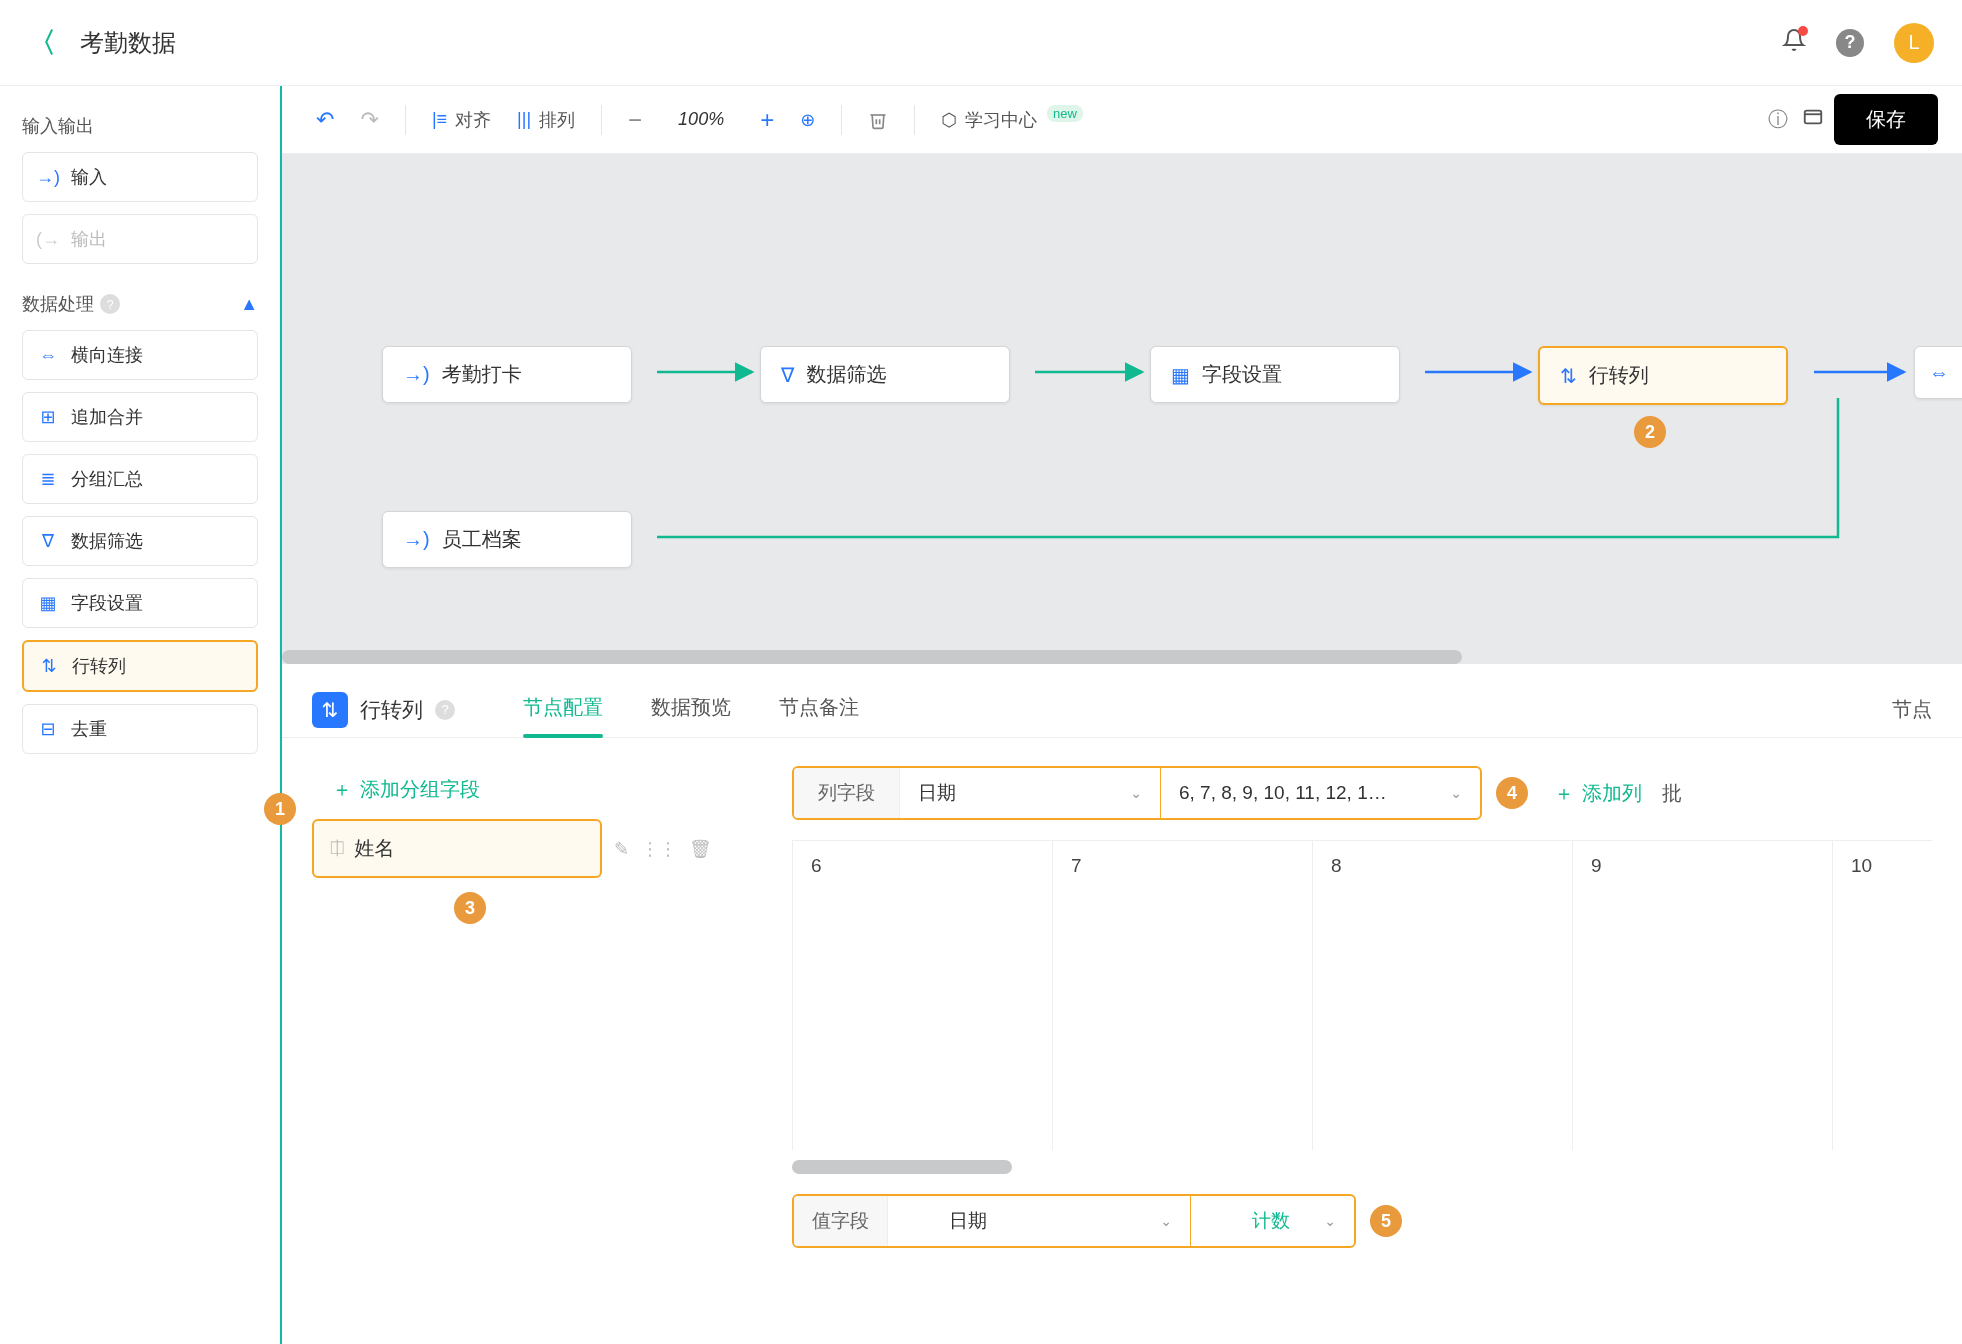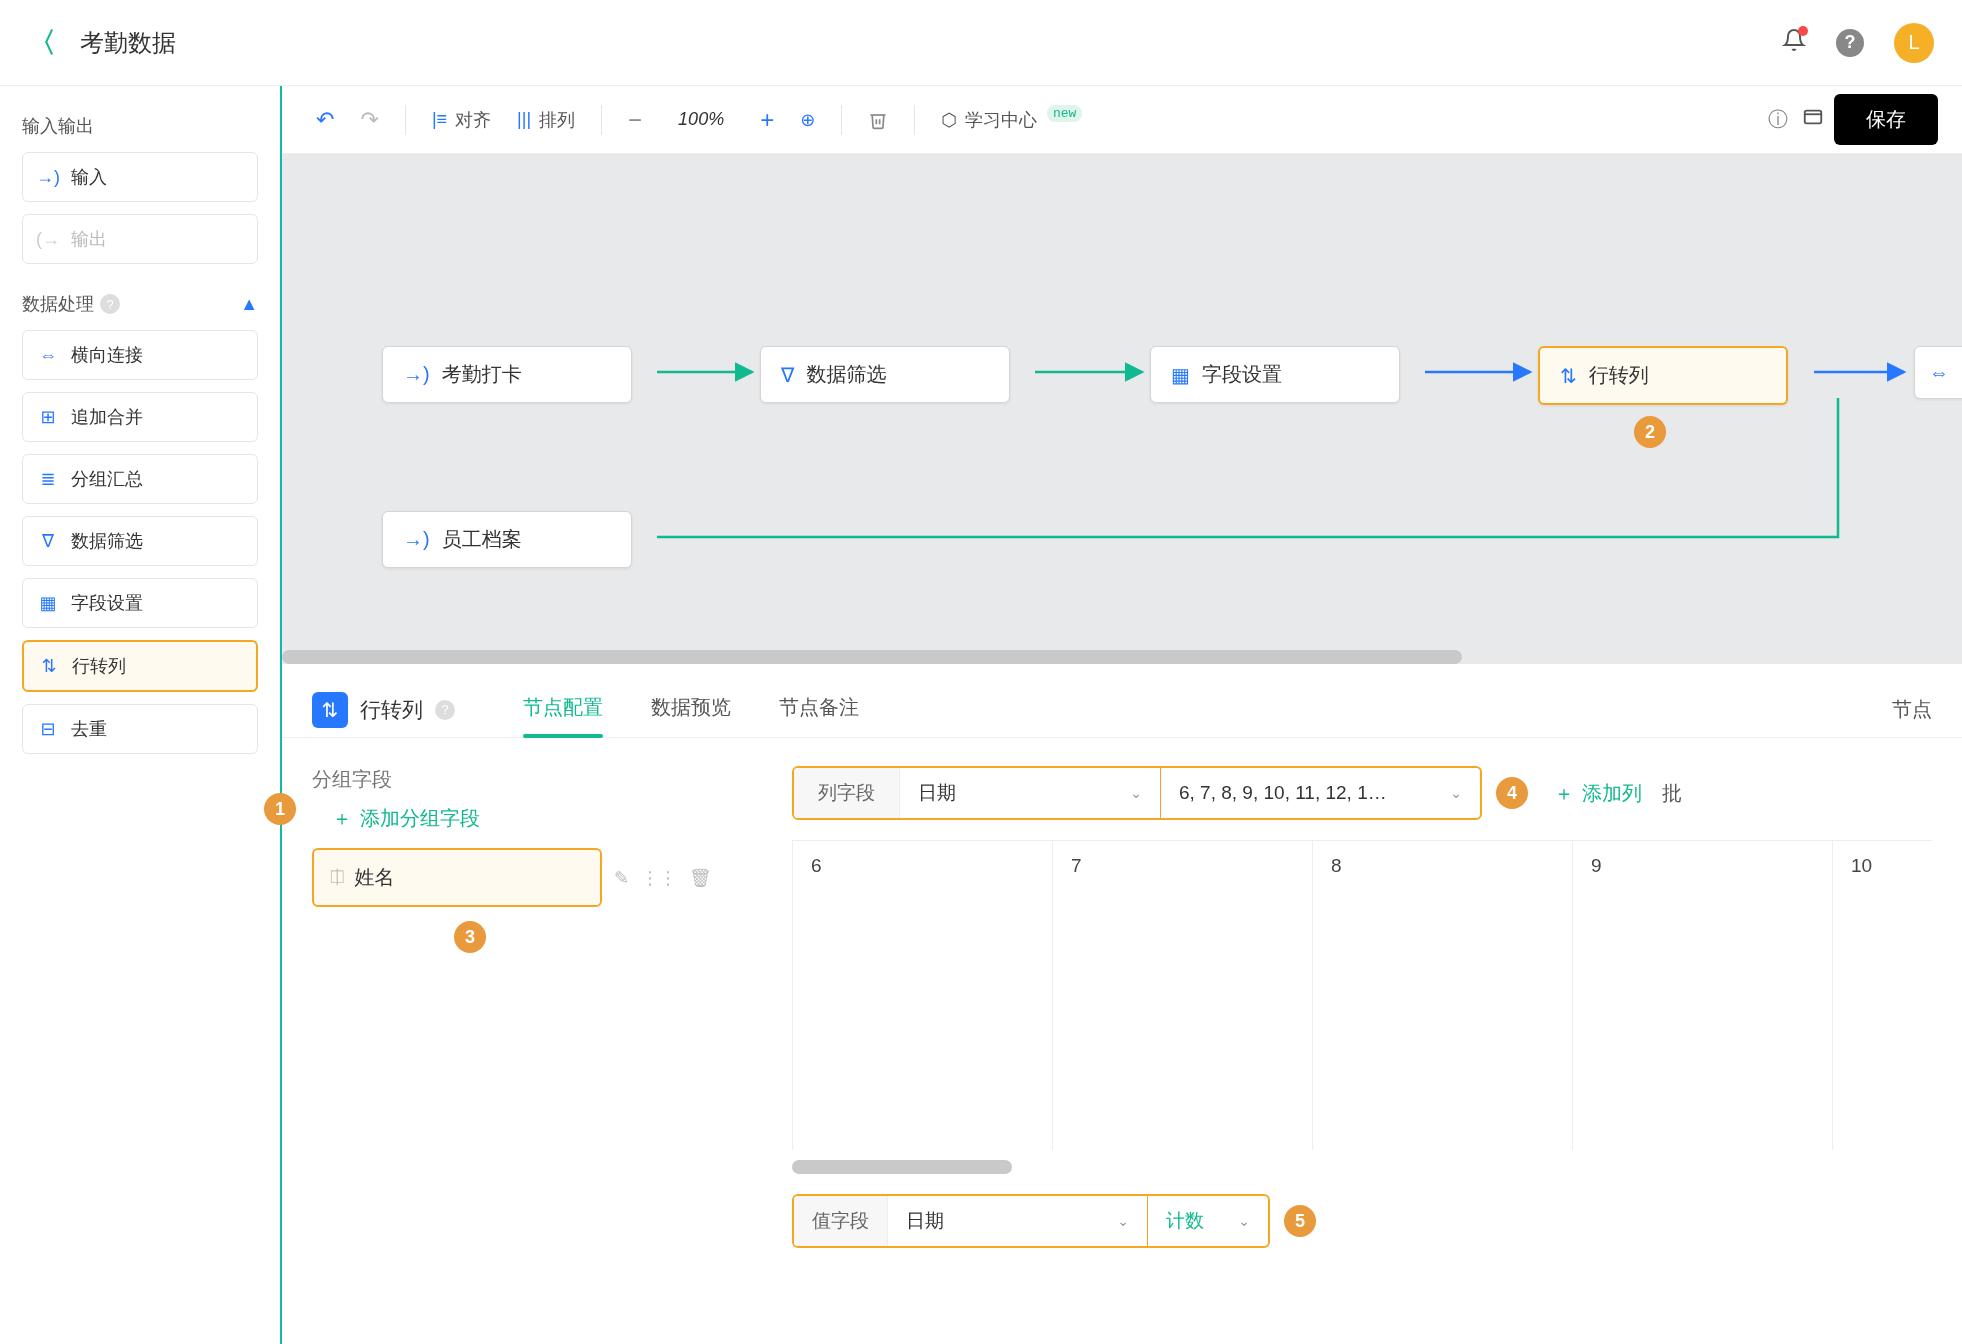--- a/index.html
+++ b/index.html
@@ -31,21 +31,21 @@
 .q-mark { width: 20px; height: 20px; border-radius: 50%; background: #ddd; color: #fff; display: inline-flex; align-items: center; justify-content: center; font-size: 13px; }
 
 
 .toolbar { height: 68px; display: flex; align-items: center; padding: 0 24px; gap: 6px; border-bottom: 1px solid #eee; }
 .tb-btn { padding: 6px 10px; display: inline-flex; align-items: center; gap: 8px; cursor: pointer; color: #555; font-size: 18px; border-radius: 4px; }
 .tb-sep { width: 1px; height: 30px; background: #e5e5e5; margin: 0 10px; }
 .tb-undo { color: #2878ff; font-size: 22px; }
 .tb-redo { color: #bbb; font-size: 22px; }
 .tb-align-icn { color: #2878ff; font-size: 18px; }
 .zoom-txt { margin: 0 20px; font-size: 18px; font-style: italic; }
-.learn-badge { background: #e0f5e9; color: #10b98f; font-size: 13px; padding: 1px 6px; border-radius: 8px; margin-left: 2px; position: relative; top: -6px; font-family: Liberation Mono, monospace; }
+.learn-badge { background: #e0f5e9; color: #10b98f; font-size: 13px; padding: 1px 6px; border-radius: 8px; margin-left: 2px; position: relative; top: -6px; }
 .tb-spacer { flex: 1; }
 .save-btn { background: #000000; color: #fff; padding: 12px 32px; border-radius: 6px; font-size: 20px; cursor: pointer; }
 .tb-info { font-size: 20px; color: #888; cursor: pointer; padding: 4px; }
 
 
 .canvas { position: relative; background: #e8e9ea; height: 510px; overflow: hidden; }
 .node { position: absolute; background: #fff; border: 1px solid #d5d5d5; border-radius: 6px; padding: 14px 20px; display: flex; align-items: center; gap: 12px; font-size: 20px; box-shadow: 0 1px 3px rgba(0,0,0,0.08); min-width: 250px; }
 .node.selected { border: 2px solid #f5a623; background: #fffaf0; }
 .node-icon { color: #2878ff; font-size: 20px; }
 .node-icon.input { color: #2878ff; }
@@ -81,21 +81,21 @@
 .field-box .sel2 { border-left: 1px solid #f5a623; }
 .chev { color: #999; font-size: 14px; margin-left: 12px; }
 .add-col { color: #10b98f; font-size: 20px; display: flex; align-items: center; gap: 8px; margin-left: 40px; cursor: pointer; }
 .batch { color: #555; font-size: 20px; margin-left: 20px; cursor: pointer; }
 
 .cols-table { display: flex; border-top: 1px solid #eee; border-left: 1px solid #eee; overflow-x: auto; width: 100%; height: 310px; }
 .cols-table .col { min-width: 260px; border-right: 1px solid #eee; padding: 14px 18px; font-size: 19px; color: #444; }
 .cols-scroll { height: 14px; background: #c8c9ca; border-radius: 7px; width: 220px; margin-top: 10px; }
 
 .val-field-row { display: flex; align-items: center; margin-top: 20px; }
-.val-box { border: 2px solid #f5a623; border-radius: 6px; display: flex; align-items: center; height: 54px; overflow: hidden; }
+.val-box { border: 2px solid #f5a623; border-radius: 6px; display: flex; align-items: center; height: 54px; overflow: hidden; gap: 43px; }
 .val-box .lbl { background: #f7f7f7; padding: 0 18px; height: 100%; display: flex; align-items: center; font-size: 19px; color: #666; border-right: 1px solid #eee; }
 .val-box .sel { padding: 0 18px; height: 100%; display: flex; align-items: center; font-size: 19px; min-width: 260px; justify-content: space-between; cursor: pointer; border-right: 1px solid #f5a623; }
 .val-box .agg { padding: 12px 18px; height: 100%; display: flex; align-items: center; font-size: 19px; color: #10b98f; min-width: 120px; justify-content: space-between; cursor: pointer; }
 </style>
 </head>
 <body>
 
 <div class="header">
   <span class="back-arrow">〈</span>
   <span class="page-title">考勤数据</span>
@@ -260,21 +260,20 @@
         </div>
         <div class="tab active">节点配置</div>
         <div class="tab">数据预览</div>
         <div class="tab">节点备注</div>
         <div class="tab-right">节点</div>
       </div>
 
       <div class="config-body">
 
         <div class="group-panel">
-          <div class="group-label">分组字段</div>
           <div class="add-group">
             <span>＋</span>
             <span>添加分组字段</span>
           </div>
           <div class="field-chip-row">
             <div class="field-chip">
               <span class="chip-icon">⎅</span>
               <span>姓名</span>
             </div>
             <span class="chip-actions">

